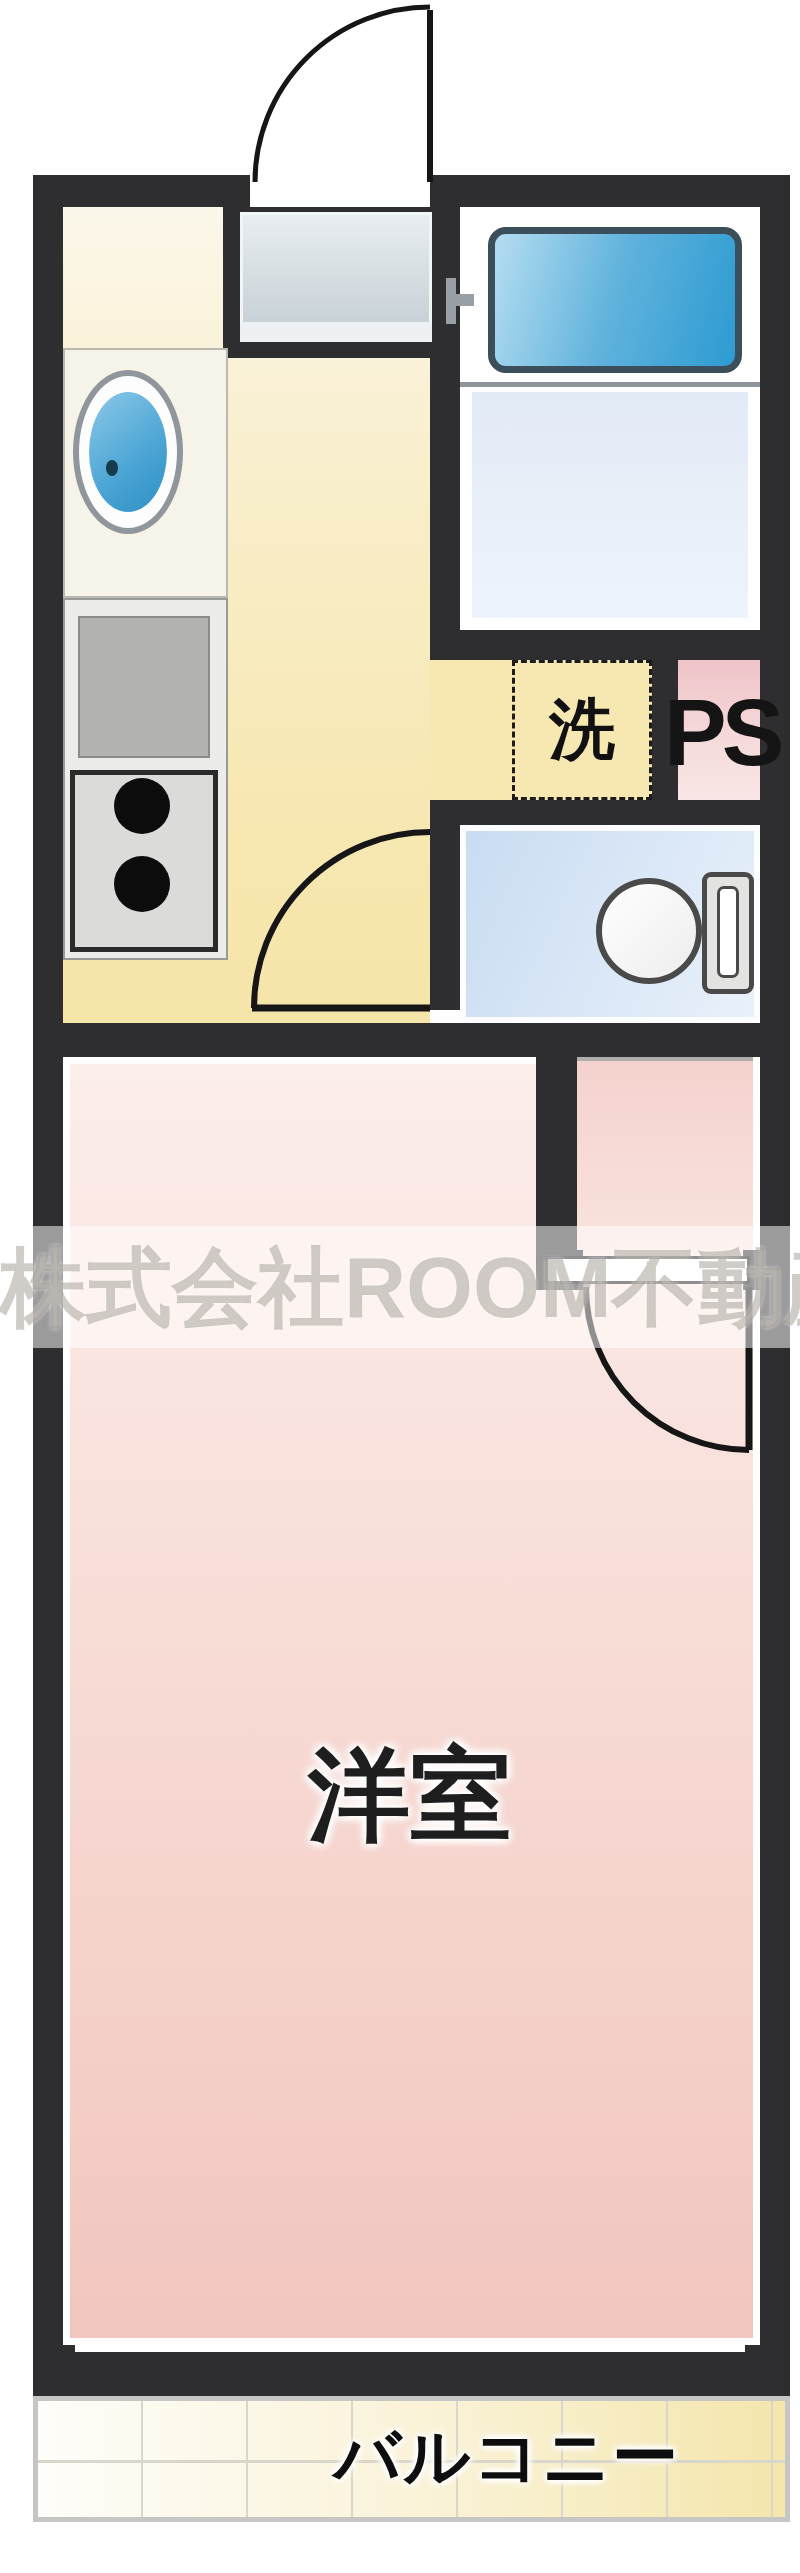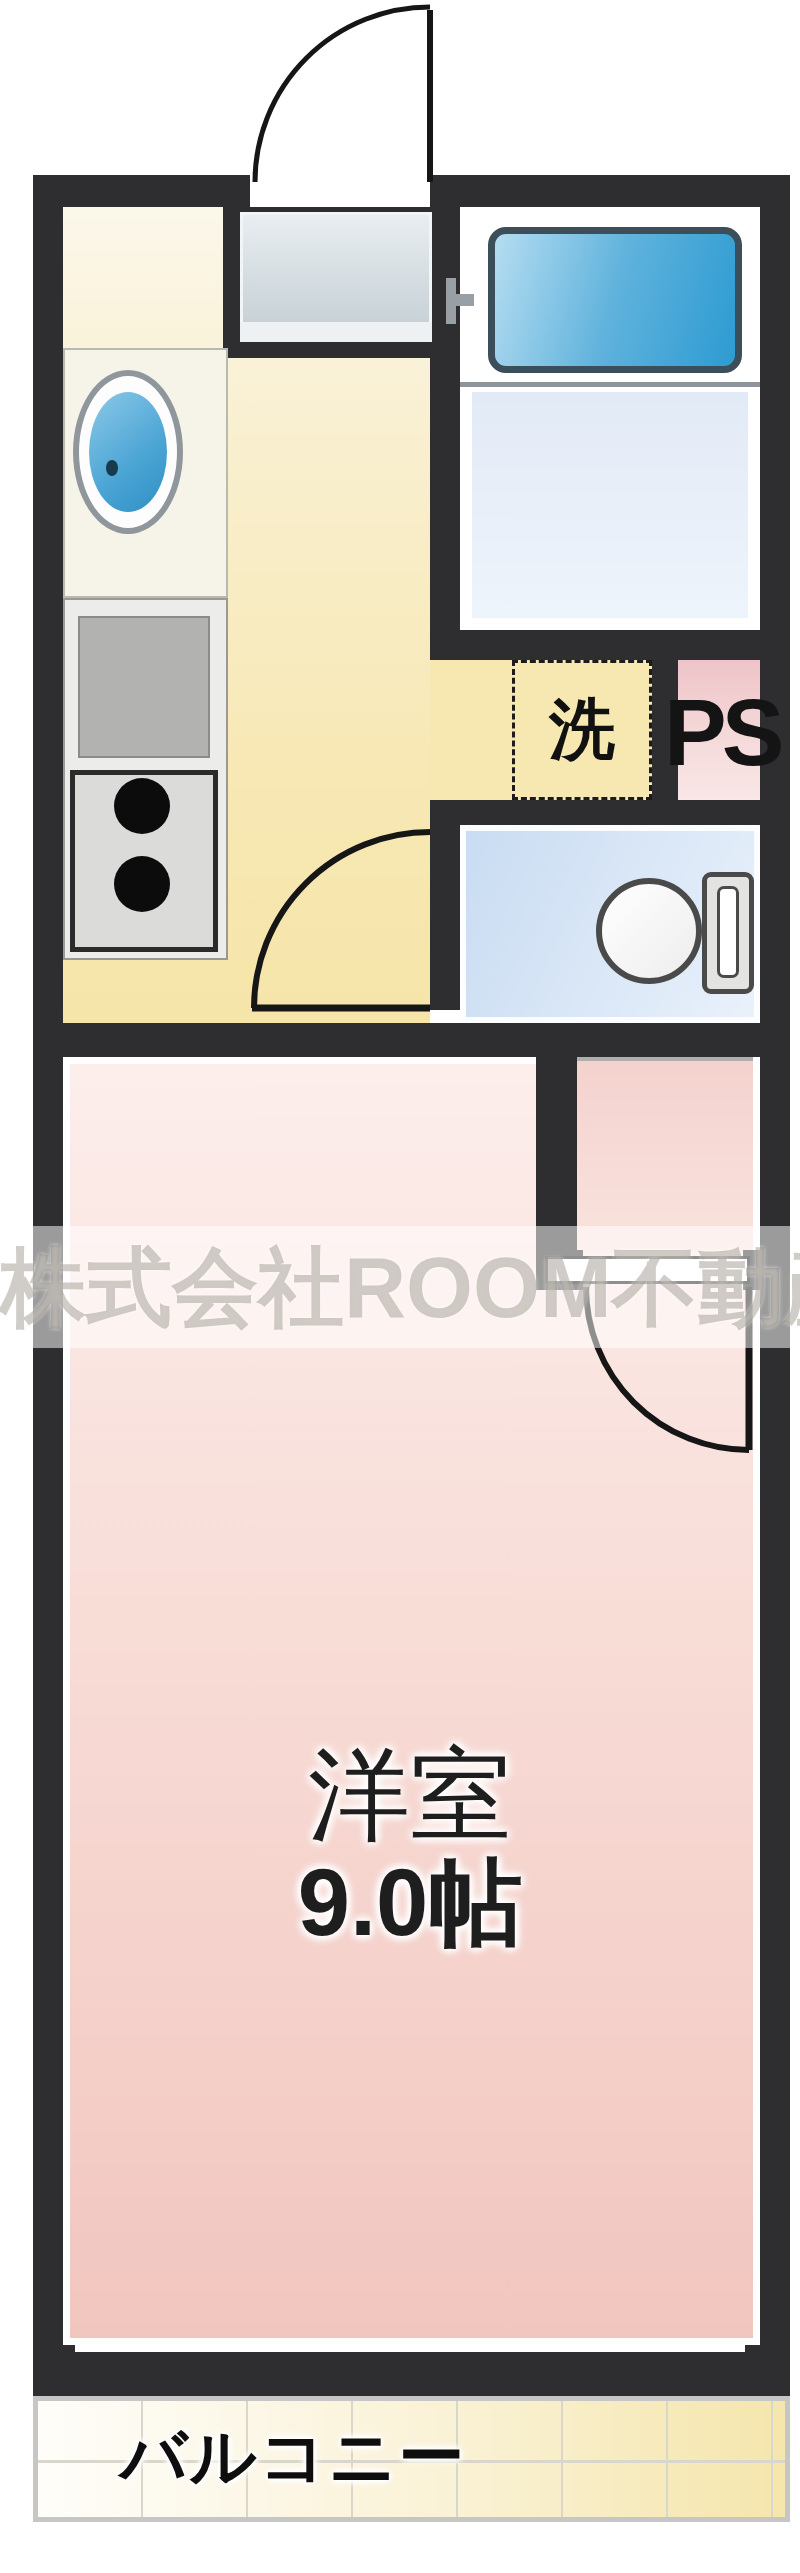--- a/index.html
+++ b/index.html
@@ -73,27 +73,27 @@
   #burner-panel{left:70px;top:770px;width:148px;height:182px;background:#dbdbd9;border:5px solid #2b2b2b;}
   .burner{width:56px;height:56px;border-radius:50%;background:#0c0c0c;}
   #burner-1{left:114px;top:778px;}
   #burner-2{left:114px;top:856px;}
   
   #balcony{left:33px;top:2396px;width:757px;height:126px;border:5px solid #c6c6c4;
     background-image:
       repeating-linear-gradient(90deg,rgba(0,0,0,0) 0 103px,#d9d7cb 103px 105px),
       linear-gradient(180deg,rgba(0,0,0,0) 0 59px,#d9d7cb 59px 62px,rgba(0,0,0,0) 62px),
       linear-gradient(90deg,#fefdf9 0%,#faf2d6 55%,#f4e6ac 100%);}
-  #balcony-label{left:120px;top:2412px;width:560px;text-align:left;font-size:66px;font-weight:bold;color:#0e0e0e;
+  #balcony-label{left:120px;top:2412px;width:560px;text-align:right;font-size:66px;font-weight:bold;color:#0e0e0e;
     letter-spacing:2px;
     text-shadow:0 0 6px #fff,0 0 6px #fff,0 0 10px #fff,0 0 10px #fff;}
   
   #room-label{left:110px;top:1742px;width:600px;text-align:center;color:#1e1e1e;
     text-shadow:0 0 8px #fff,0 0 8px #fff,0 0 12px #fff,0 0 12px #fff;}
-  #room-name{position:static;display:block;font-size:102px;font-weight:normal;line-height:1.05;}
+  #room-name{position:static;display:block;font-size:102px;font-weight:bold;line-height:1.05;}
   #room-size{position:static;display:block;font-size:94px;font-weight:bold;line-height:1.15;}
   
   #alcove-door-frame{left:545px;top:1256px;width:205px;height:28px;background:#ffffff;border:3px solid #141414;}
   
   #doors{left:0;top:0;width:800px;height:2573px;}
   
   #wm-band{left:0;top:1226px;width:800px;height:122px;background:rgba(255,255,255,0.52);}
   #wm-text{left:0;top:1226px;width:800px;height:122px;line-height:122px;text-align:center;
     font-size:86px;font-weight:bold;color:rgba(138,130,118,0.40);white-space:nowrap;
     text-shadow:0 0 4px rgba(255,255,255,0.6);}
@@ -163,21 +163,20 @@
     <path d="M255 182 A175 175 0 0 1 430 7" stroke="#161616" stroke-width="5" fill="none"></path>
     <path d="M252 1008 L430 1008" stroke="#161616" stroke-width="7" fill="none"></path>
     <path d="M430 832 A176 176 0 0 0 254 1008" stroke="#161616" stroke-width="6" fill="none"></path>
     <path d="M749 1287 L749 1450" stroke="#161616" stroke-width="7" fill="none"></path>
     <path d="M586 1287 A163 163 0 0 0 749 1450" stroke="#161616" stroke-width="6" fill="none"></path>
   </svg>
 
   <div id="ps-label">PS</div>
   <div id="room-label">
     <span id="room-name">洋室</span>
-    <span id="room-size">9.0帖</span>
   </div>
 
   <div id="balcony"></div>
   <div id="balcony-label">バルコニー</div>
 
   <div id="wm-band"></div>
   <div id="wm-text">株式会社ROOM不動産</div>
 
 </div>
 

